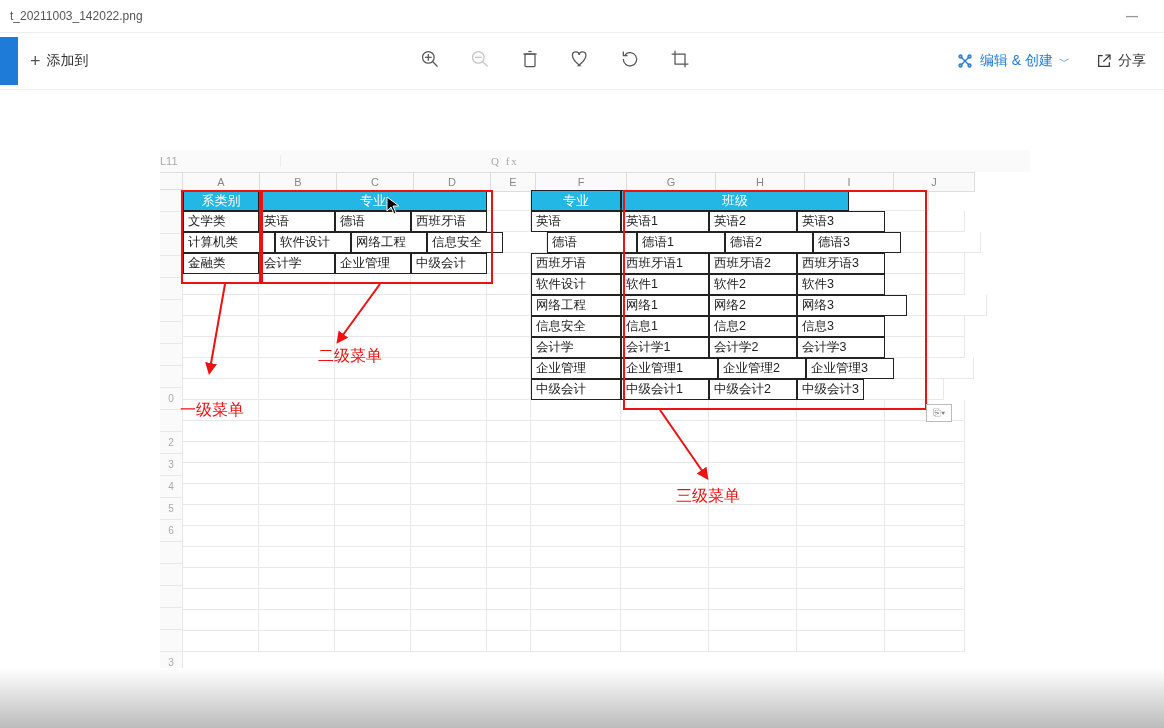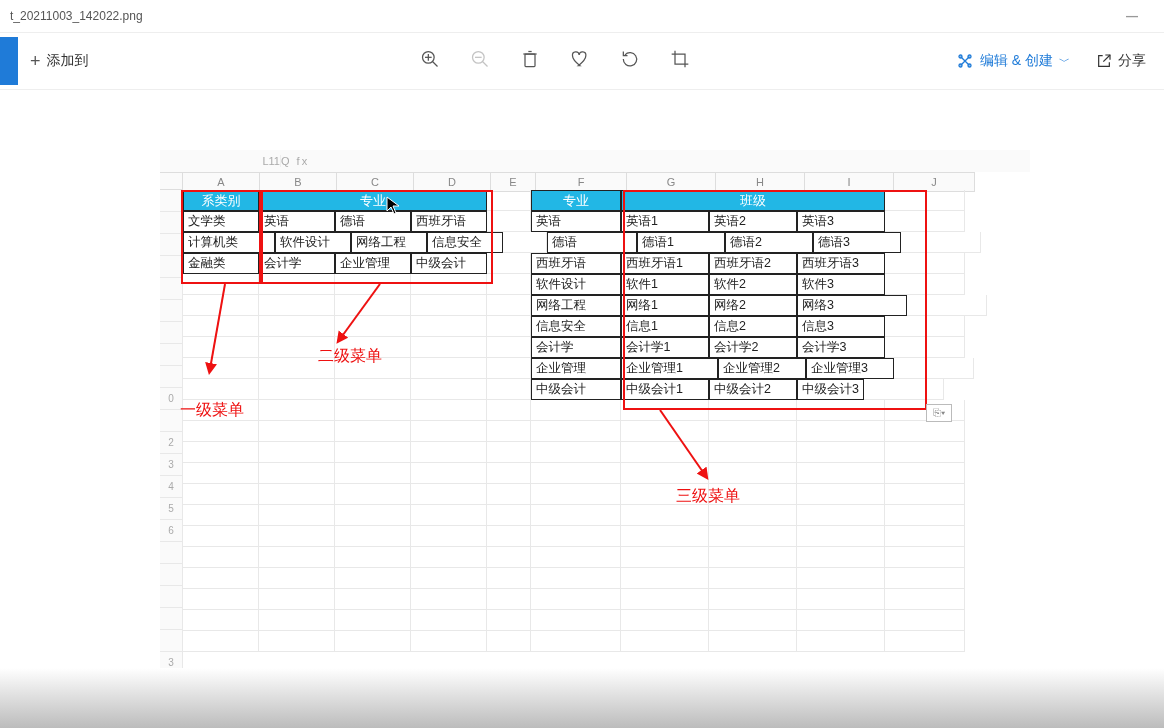--- a/index.html
+++ b/index.html
@@ -70,22 +70,22 @@
     background:#fff;
     overflow:hidden;
   }
 
   .cellref-bar {
     position:absolute; left:0; top:0; height:22px; width:100%;
     display:flex; align-items:center;
     background:#fafafa;
     font-size:11px; color:#aaa;
   }
-  .cellref-bar .ref { width:120px; text-align:right; border-right:1px solid #eee;}
-  .cellref-bar .fx  { letter-spacing:2px;}
+  .cellref-bar .ref { width:120px; text-align:left; border-right:1px solid #eee;}
+  .cellref-bar .fx  { margin-left:210px; letter-spacing:2px;font-family:Liberation Serif, serif;}
 
   
   .colhdr {
     position:absolute; top:22px; left:0; height:18px;
     display:flex;
   }
   .colhdr .rownum-col { width:22px; border:1px solid #ddd; border-left:none; background:#fafafa;}
   .colhdr .ch {
     border:1px solid #ddd; border-left:none;
     background:#fafafa;
@@ -277,21 +277,21 @@
         <div class="rn"></div>
         <div class="rn"></div>
         <div class="rn">3</div>
       </div>
     <div class="cells" id="cells">
         <div class="row">
           <div class="cell hdr bordered" style="width:76px">系类别</div>
           <div class="cell hdr bordered" style="width:228px">专业</div>
           <div class="cell" style="width:44px"></div>
           <div class="cell hdr bordered" style="width:90px">专业</div>
-          <div class="cell hdr bordered" style="width:264px">班级</div>
+          <div class="cell hdr bordered" style="width:228px">班级</div>
           <div class="cell" style="width:80px"></div>
         </div>
         <div class="row">
           <div class="cell bordered" style="width:76px">文学类</div>
           <div class="cell bordered" style="width:76px">英语</div>
           <div class="cell bordered" style="width:76px">德语</div>
           <div class="cell bordered" style="width:76px">西班牙语</div>
           <div class="cell" style="width:44px"></div>
           <div class="cell bordered" style="width:90px">英语</div>
           <div class="cell bordered" style="width:88px">英语1</div>

